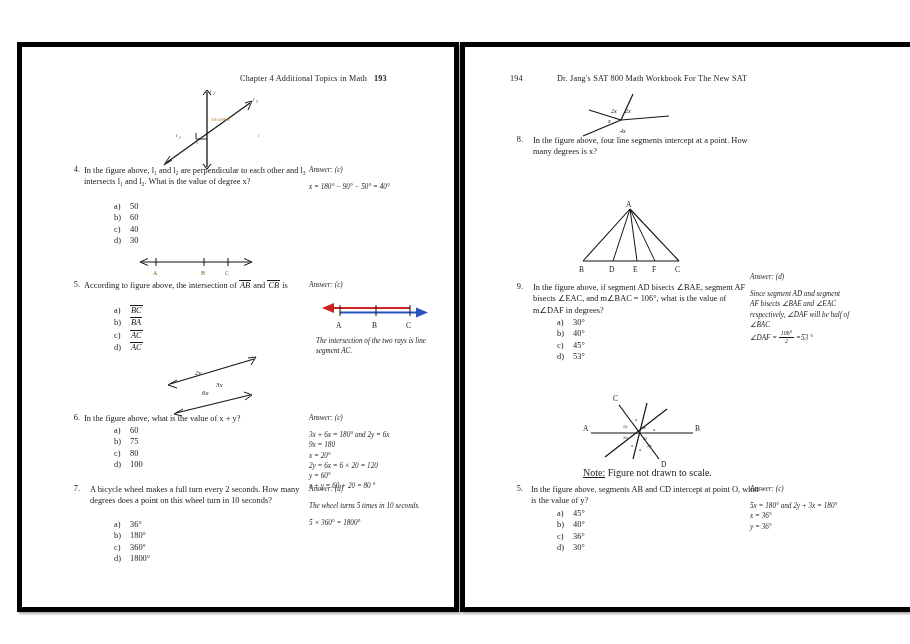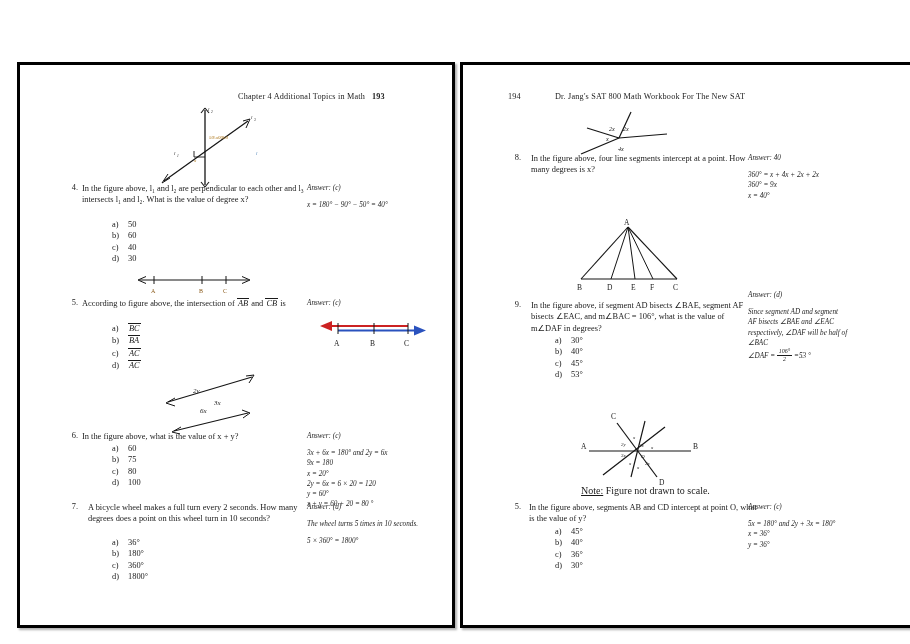--- a/index.html
+++ b/index.html
@@ -16,24 +16,23 @@
     position: relative;
   }
   .spread {
     position: absolute;
     left: 0; top: 0;
     width: 910px; height: 644px;
   }
   .page {
     position: absolute;
     background: #ffffff;
-    border: 3px solid #000000;
+    border: 5px solid #000000;
     box-shadow: 2px 2px 2px rgba(110,110,110,0.55);
     overflow: hidden;
-    margin-top: 20px;
   }
   .page-left  { left: 17px;  top: 42px; width: 432px; height: 560px; }
   .page-right { left: 460px; top: 42px; width: 432px; height: 560px; padding-left: 30px; }
 
   
   .runhead {
     position: absolute;
     font-size: 8.2px;
     letter-spacing: .2px;
     white-space: nowrap;
@@ -203,20 +202,21 @@
         <polygon points="112,13.5 100,8.5 100,18.5" fill="#2a52be"></polygon>
 
         <line x1="24" y1="6" x2="24" y2="17" stroke="#151515" stroke-width="1"></line>
         <line x1="60" y1="6" x2="60" y2="17" stroke="#151515" stroke-width="1"></line>
         <line x1="94" y1="6" x2="94" y2="17" stroke="#151515" stroke-width="1"></line>
         <text x="20" y="29" font-size="7.5" fill="#1a1a1a">A</text>
         <text x="56" y="29" font-size="7.5" fill="#1a1a1a">B</text>
         <text x="90" y="29" font-size="7.5" fill="#1a1a1a">C</text>
       </svg>
     </div>
+    <div class="figcap" style="left:294px; top:290px; width:128px;">The intersection of the two rays is line segment AC.</div>
 
     <div class="fig" style="left:128px; top:306px;">
       <svg width="130" height="65" viewBox="0 0 130 65">
         <line x1="20" y1="31" x2="104" y2="6" stroke="#151515" stroke-width="1.1"></line>
         <line x1="27" y1="27" x2="18" y2="32" stroke="#151515" stroke-width="1"></line>
         <line x1="27" y1="35" x2="18" y2="32" stroke="#151515" stroke-width="1"></line>
         <line x1="98" y1="5" x2="106" y2="4" stroke="#151515" stroke-width="1"></line>
         <line x1="101" y1="12" x2="106" y2="4" stroke="#151515" stroke-width="1"></line>
         <line x1="26" y1="60" x2="100" y2="42" stroke="#151515" stroke-width="1.1"></line>
         <line x1="33" y1="56" x2="24" y2="61" stroke="#151515" stroke-width="1"></line>
@@ -285,28 +285,20 @@
         <text x="50" y="21" font-size="6.2" font-style="italic" fill="#1a1a1a">2x</text>
         <text x="33" y="31" font-size="6.2" font-style="italic" fill="#1a1a1a">x</text>
         <text x="45" y="41" font-size="6.2" font-style="italic" fill="#1a1a1a">4x</text>
       </svg>
     </div>
 
     <div class="qblock" style="left:40px; top:88px; width:250px;">
       <div class="qnum">8.</div>
       <div class="qtext" style="left:28px; width:222px;">In the figure above, four line segments intercept at a point. How many degrees is x?</div>
     </div>
-    <div class="anscol" style="left:285px; top:88px; width:145px;">
-      <div class="anshead">Answer:  40</div>
-      <div class="answork">
-        <div>360° = x + 4x + 2x + 2x</div>
-        <div>360° = 9x</div>
-        <div>x = 40°</div>
-      </div>
-    </div>
 
     <div class="fig" style="left:102px; top:152px;">
       <svg width="140" height="75" viewBox="0 0 140 75">
         <line x1="63" y1="10" x2="16" y2="62" stroke="#151515" stroke-width="1.1"></line>
         <line x1="63" y1="10" x2="112" y2="62" stroke="#151515" stroke-width="1.1"></line>
         <line x1="16" y1="62" x2="112" y2="62" stroke="#151515" stroke-width="1.1"></line>
         <line x1="63" y1="10" x2="46" y2="62" stroke="#151515" stroke-width="1"></line>
         <line x1="63" y1="10" x2="70" y2="62" stroke="#151515" stroke-width="1"></line>
         <line x1="63" y1="10" x2="88" y2="62" stroke="#151515" stroke-width="1"></line>
         <text x="59" y="8" font-size="7.5" fill="#1a1a1a">A</text>

